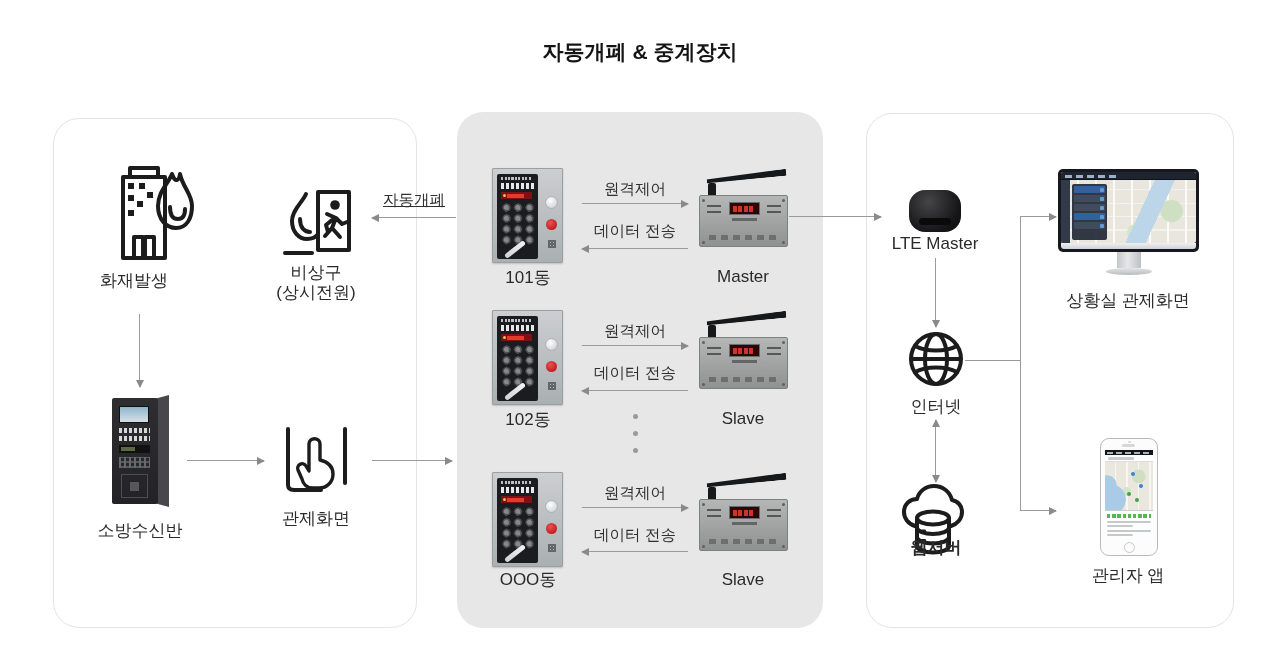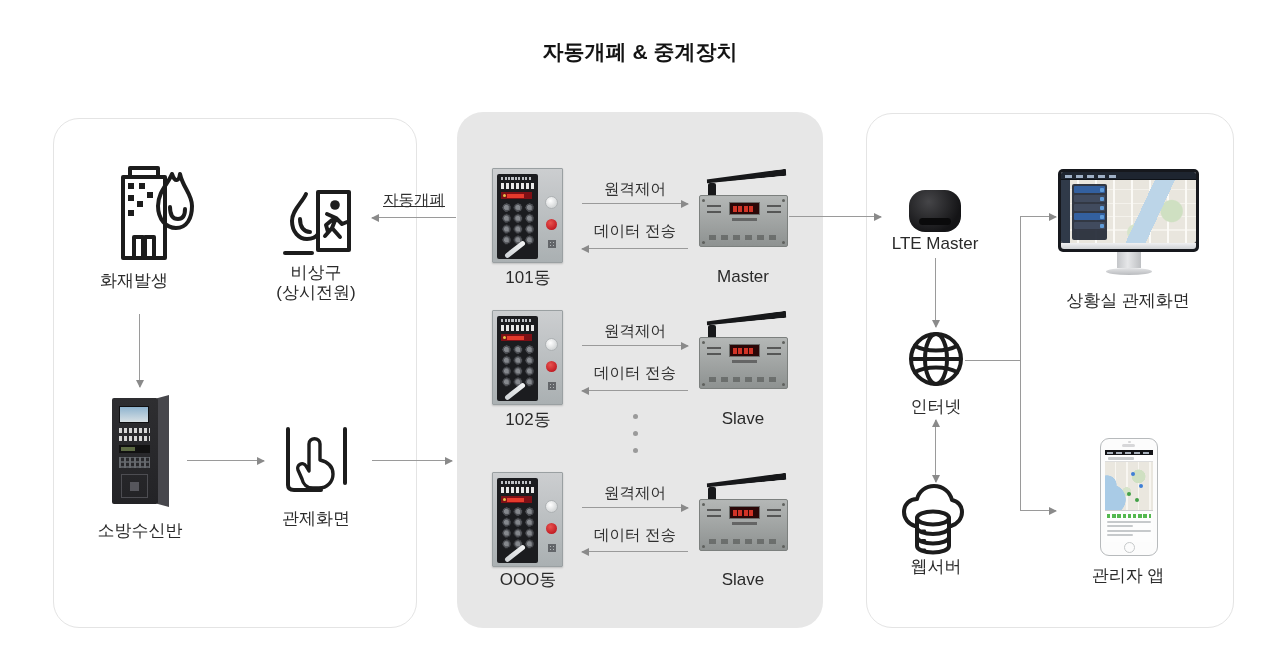--- a/index.html
+++ b/index.html
@@ -326,21 +326,21 @@
       <ellipse cx="32" cy="35" rx="16" ry="6.5" fill="#ffffff" stroke="#1c1c1c" stroke-width="4"></ellipse>
       <path class="st" d="M16 44.5 A16 6.5 0 0 0 48 44.5" stroke-width="3.6"></path>
       <path class="st" d="M16 54 A16 6.5 0 0 0 48 54" stroke-width="3.6"></path>
       <g fill="#1c1c1c">
         <rect x="20" y="46.5" width="5" height="2.8" rx="1.2"></rect>
         <rect x="20" y="56" width="5" height="2.8" rx="1.2"></rect>
         <rect x="20" y="65.5" width="5" height="2.8" rx="1.2"></rect>
       </g>
     </svg>
   </div>
-  <div class="abs lbl" style="left:886px; top:557px; width:100px;">웹서버</div>
+  <div class="abs lbl" style="left:886px; top:538px; width:100px;font-weight:bold;">웹서버</div>
 
   <div class="abs line-h" style="left:965px; top:360px; width:55px;"></div>
   <div class="abs line-v" style="left:1020px; top:216px; height:295px;"></div>
   <div class="abs ar-r" style="left:1020px; top:216px; width:36px;"></div>
   <div class="abs ar-r" style="left:1020px; top:510px; width:36px;"></div>
 
   <div class="abs" style="left:1058px; top:169px; width:142px; height:107px;">
     <div class="m-bezel">
       <div class="m-screen">
         <div class="m-nav"></div>

